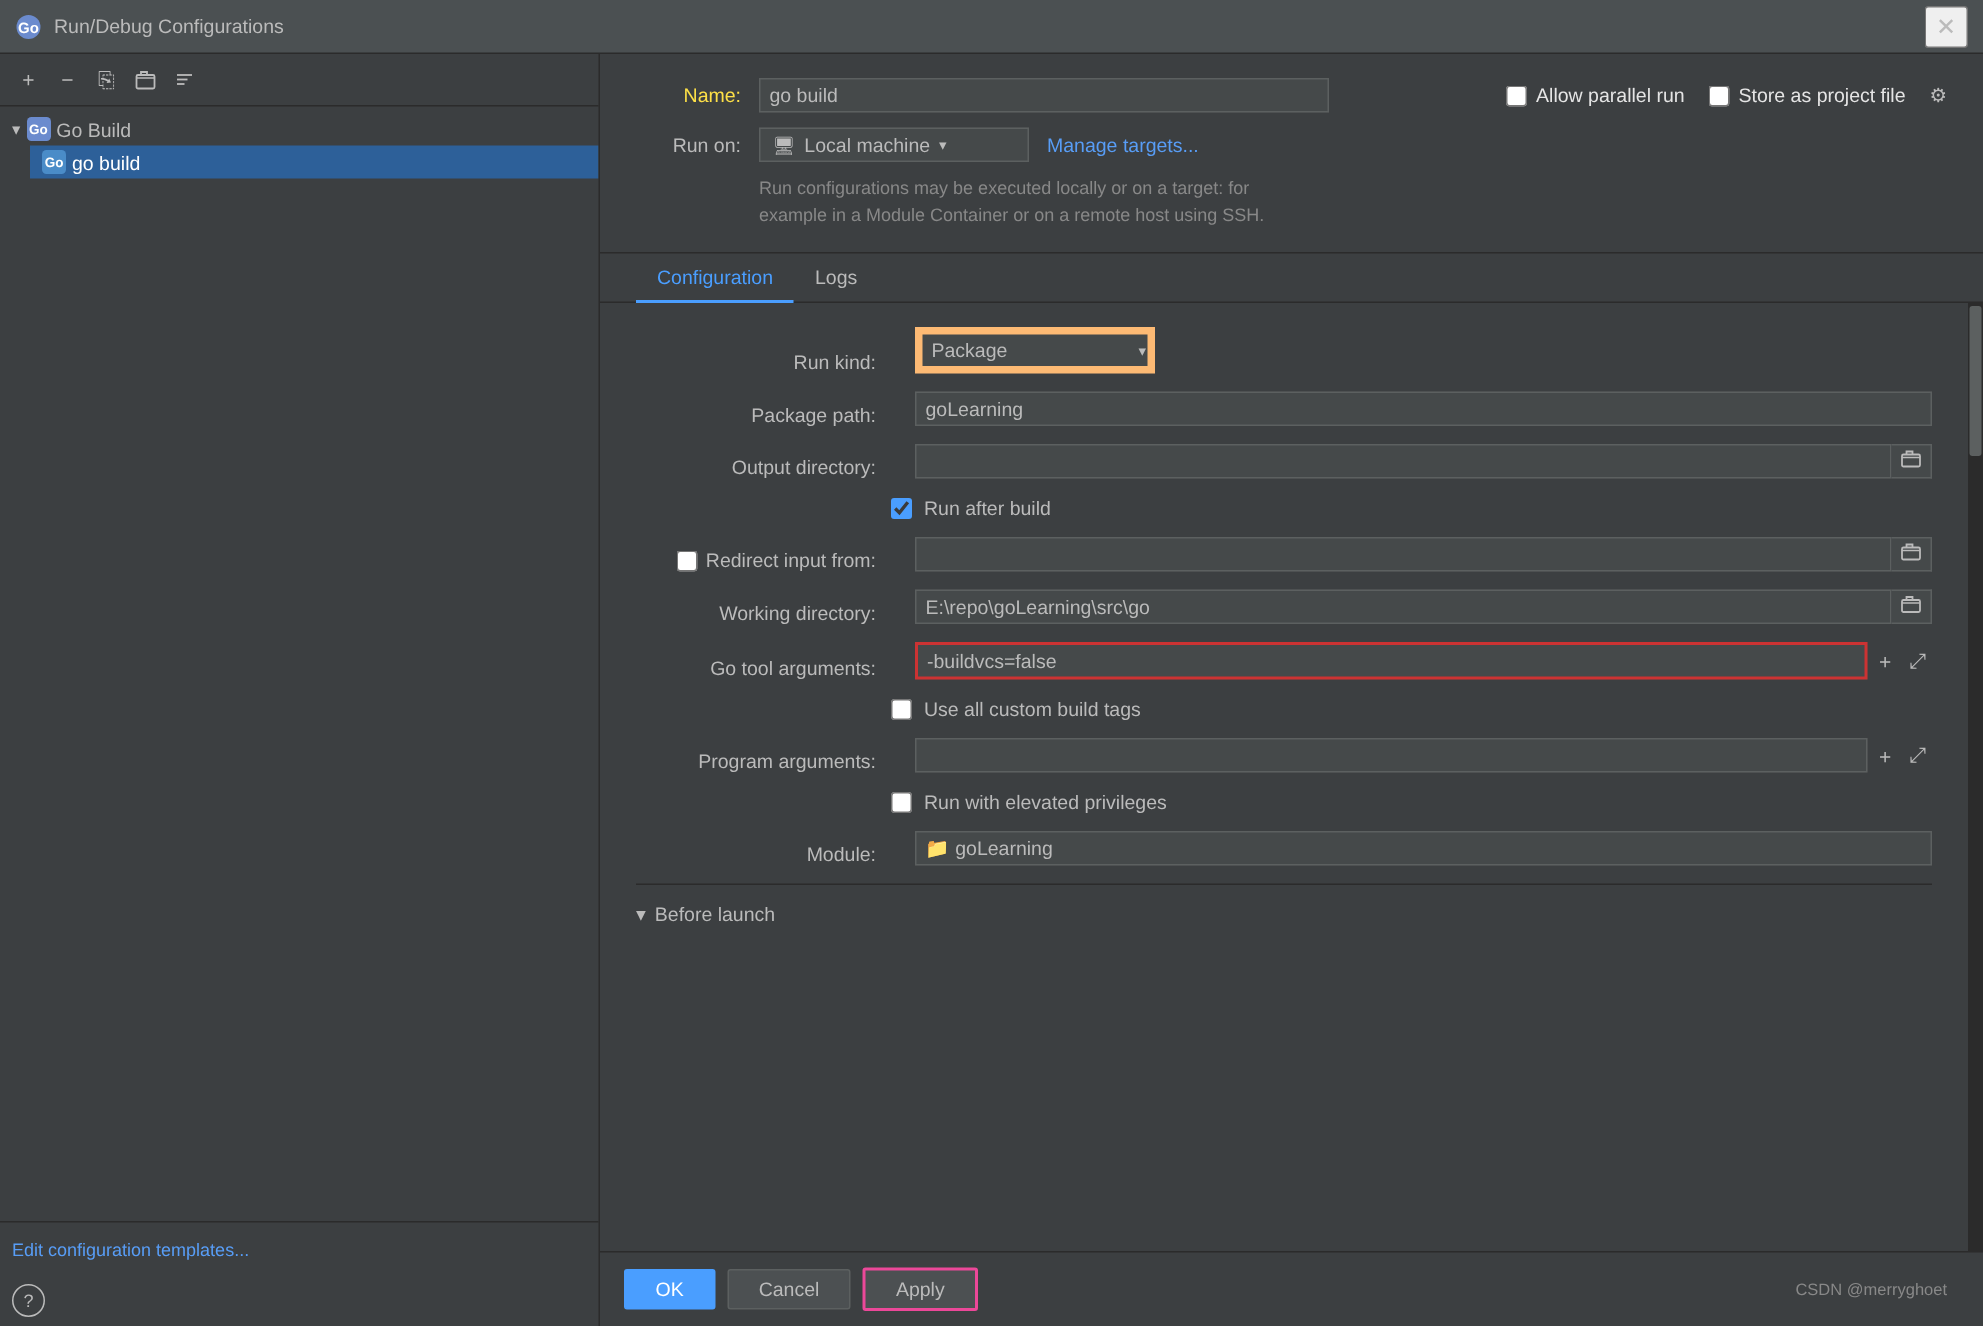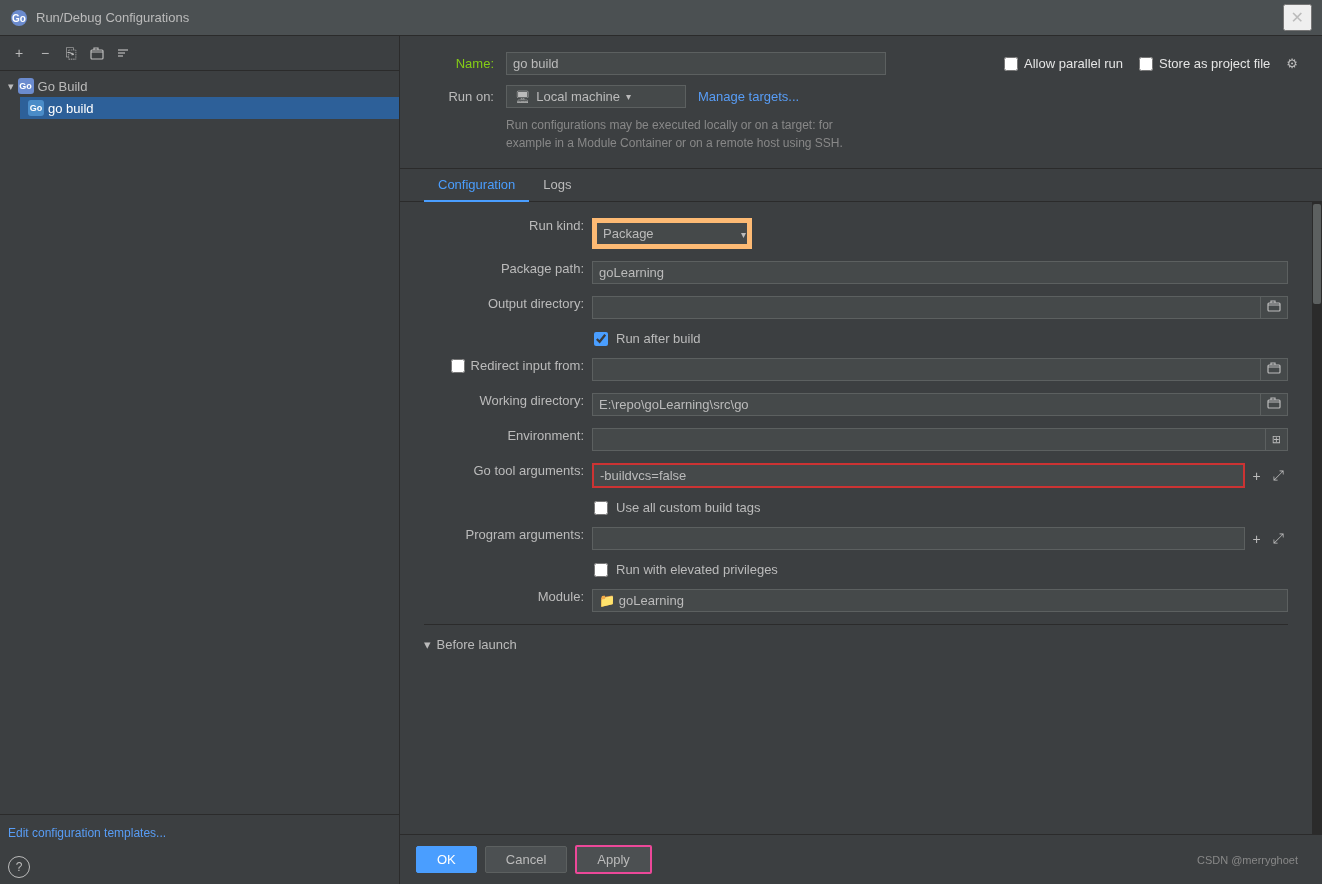--- a/index.html
+++ b/index.html
@@ -149,21 +149,21 @@
       display: flex;
       flex-direction: column;
       background: #3c3f41;
       overflow: hidden;
     }
     .right-header {
       padding: 16px 24px 8px;
       border-bottom: 1px solid #2b2b2b;
     }
     .name-label {
-      color: #84cc16;
+      color: #fde047;
       width: 70px;
       text-align: right;
     }
     .name-input {
       background: #45494a;
       border: 1px solid #5c6060;
       color: #bbbbbb;
       padding: 3px 6px;
       font-size: 13px;
       width: 380px;
@@ -231,23 +231,23 @@
       border-bottom: 2px solid #4a9eff;
     }
     
     .form-content {
       flex: 1;
       overflow-y: auto;
       padding: 16px 24px;
     }
     .form-row {
       display: flex;
-      align-items: flex-start;
+      align-items: flex-end;
       margin-bottom: 12px;
-      gap: 8px;
+      gap: 26px;
     }
     .form-label {
       color: #bbbbbb;
       width: 160px;
       text-align: right;
       flex-shrink: 0;
       font-size: 13px;
     }
     .form-input {
       flex: 1;
@@ -604,27 +604,20 @@
               <button class="browse-btn">
                 <svg width="14" height="12" viewBox="0 0 14 12" fill="#bbbbbb">
                     <rect x="1" y="3" width="12" height="8" rx="1" fill="none" stroke="#bbbbbb" stroke-width="1.2"></rect>
                     <path d="M1 5h12" stroke="#bbbbbb" stroke-width="1"></path>
                     <path d="M4 3V1h4v2" stroke="#bbbbbb" stroke-width="1.2" fill="none"></path>
                   </svg>
               </button>
             </div>
           </div>
 
-          <div class="form-row">
-            <span class="form-label">Environment:</span>
-            <div class="form-input-with-btn">
-              <input class="form-input" type="text" value="" style="">
-              <button class="browse-btn" style="border-left:none; font-size:11px;">⊞</button>
-            </div>
-          </div>
 
           <div class="form-row">
             <span class="form-label">Go tool arguments:</span>
             <div class="input-action-row">
               <input class="form-input highlighted-input" type="text" value="-buildvcs=false" style="flex: 1 1 0%;">
               <button class="action-btn">+</button>
               <button class="action-btn">⤢</button>
             </div>
           </div>
 

